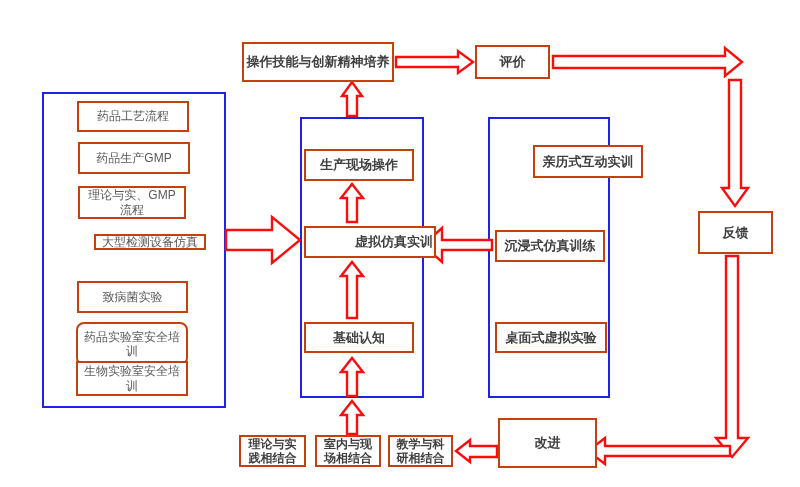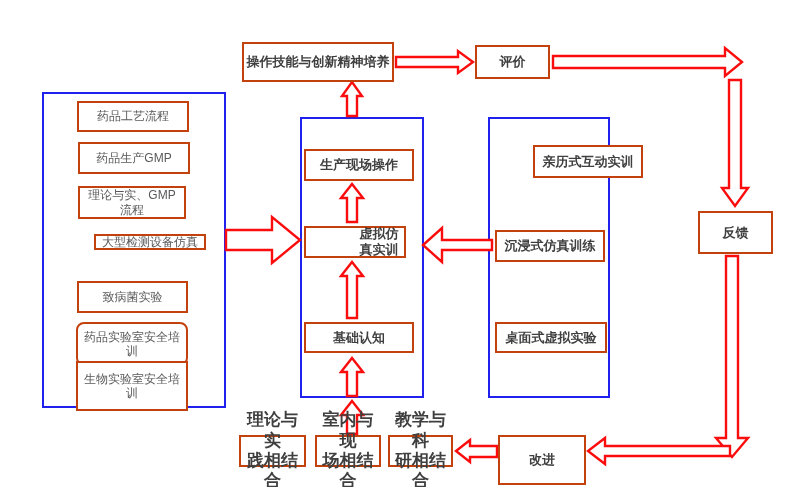--- a/index.html
+++ b/index.html
@@ -7,21 +7,21 @@
     position:relative;width:800px;height:487px;background:#ffffff;overflow:hidden;
     font-family:"Liberation Sans","DejaVu Sans",sans-serif;
   }
   .node{
     position:absolute;box-sizing:border-box;background:#ffffff;
     border:2px solid #c2410c;display:flex;align-items:center;justify-content:center;
     text-align:center;color:#3f3f3f;font-weight:bold;font-size:13px;line-height:1.2;
     white-space:pre-line;z-index:3;
   }
   .lnode{font-weight:normal;color:#595959;font-size:12px;}
-  .bnode{font-size:17px;}
+  .bnode{font-size:12px;}
   .panel{
     position:absolute;box-sizing:border-box;border:2px solid #2121ee;background:transparent;z-index:1;
   }
   #arrows{position:absolute;left:0;top:0;z-index:2;}
   #arrows polygon{fill:#ffffff;stroke:#fb0d0d;stroke-width:2.4;stroke-linejoin:miter;}
 </style>
 </head>
 <body>
 
 <div id="canvas">
@@ -42,35 +42,35 @@
     <polygon points="497,446 470,446 470,440 456,451 470,462 470,457 497,457"></polygon>
     <polygon points="347,434 347,415 341,415 352,401 363,415 357,415 357,434"></polygon>
     <polygon points="347,396 347,372 341,372 352,358 363,372 357,372 357,396"></polygon>
     <polygon points="347,318 347,276 341,276 352,262 363,276 357,276 357,318"></polygon>
     <polygon points="347,222 347,198 341,198 352,184 363,198 357,198 357,222"></polygon>
   </svg>
 
   <div class="node" style="left:242px;top:42px;width:152px;height:40px;">操作技能与创新精神培养</div>
   <div class="node" style="left:475px;top:45px;width:75px;height:34px;">评价</div>
   <div class="node" style="left:698px;top:211px;width:75px;height:43px;">反馈</div>
-  <div class="node" style="left:498px;top:435px;width:88px;height:50px;">改进</div>
+  <div class="node" style="left:498px;top:418px;width:99px;height:50px;">改进</div>
 
   <div class="node lnode" style="left:77px;top:101px;width:112px;height:31px;">药品工艺流程</div>
   <div class="node lnode" style="left:78px;top:142px;width:112px;height:32px;">药品生产GMP</div>
   <div class="node lnode" style="left:78px;top:186px;width:108px;height:33px;">理论与实、GMP
 流程</div>
   <div class="node lnode" style="left:94px;top:234px;width:112px;height:16px;">大型检测设备仿真</div>
   <div class="node lnode" style="left:77px;top:281px;width:111px;height:32px;">致病菌实验</div>
   <div class="node lnode" style="left:76px;top:322px;width:112px;height:44px;border-radius:8px;">药品实验室安全培
 训</div>
-  <div class="node lnode" style="left:76px;top:361px;width:112px;height:50px;text-align:center;">生物实验室安全培
+  <div class="node lnode" style="left:76px;top:361px;width:112px;height:35px;text-align:center;">生物实验室安全培
 训</div>
 
   <div class="node" style="left:304px;top:149px;width:110px;height:32px;">生产现场操作</div>
-  <div class="node" style="left:304px;top:226px;width:102px;height:32px;padding-left:48px;">虚拟仿真实训</div>
+  <div class="node" style="left:304px;top:226px;width:132px;height:32px;padding-left:48px;">虚拟仿真实训</div>
   <div class="node" style="left:304px;top:322px;width:110px;height:31px;">基础认知</div>
 
   <div class="node" style="left:495px;top:145px;width:110px;height:33px;margin-left:38px;">亲历式互动实训</div>
   <div class="node" style="left:495px;top:230px;width:110px;height:32px;">沉浸式仿真训练</div>
   <div class="node" style="left:495px;top:322px;width:112px;height:31px;">桌面式虚拟实验</div>
 
   <div class="node bnode" style="left:239px;top:435px;width:67px;height:32px;">理论与实
 践相结合</div>
   <div class="node bnode" style="left:388px;top:435px;width:65px;height:32px;">教学与科
 研相结合</div>

